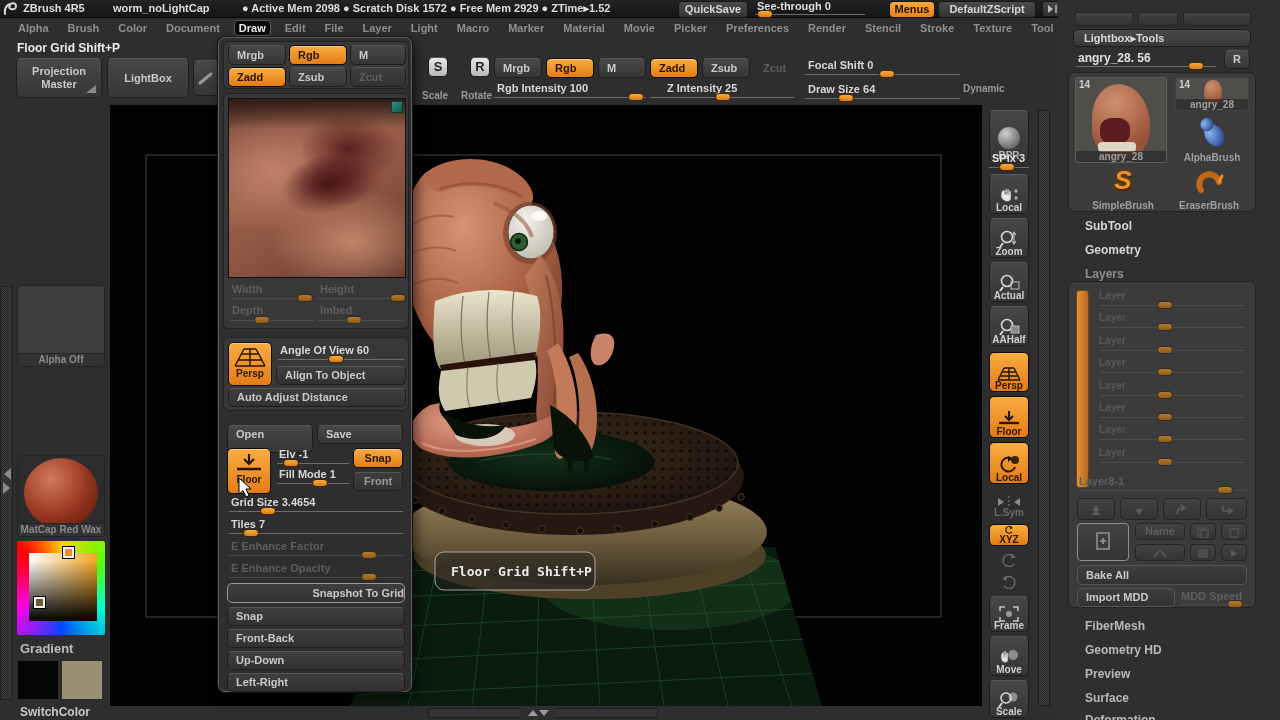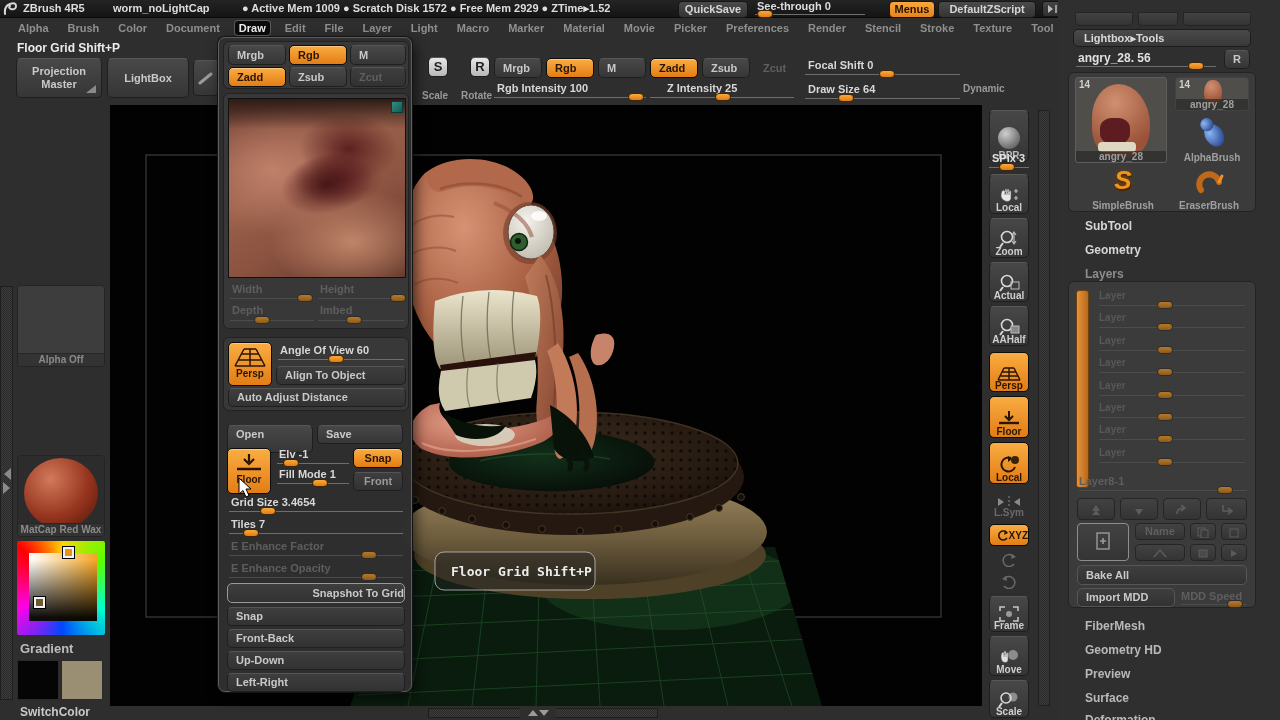--- a/index.html
+++ b/index.html
@@ -75,21 +75,21 @@
 <body>
 
 <div id="root">
 
   <div class="abs titlebar">
     <svg class="abs" style="left:3px;top:1px" width="16" height="16" viewBox="0 0 16 16">
         <path d="M2,13 Q1,5 7,3 Q13,1 13,5 Q13,9 8,8 Q5,7 7,5" stroke="#d8d8d8" stroke-width="2" fill="none" stroke-linecap="round"></path>
       </svg>
     <span class="tb-text" style="left:23px">ZBrush 4R5</span>
     <span class="tb-text" style="left:113px">worm_noLightCap</span>
-    <span class="tb-text" style="left:242px">●  Active Mem 1009  ●  Scratch Disk 1572  ●  Free Mem 2929  ●  ZTime▸1.52</span>
+    <span class="tb-text" style="left:242px">●  Active Mem 2098  ●  Scratch Disk 1572  ●  Free Mem 2929  ●  ZTime▸1.52</span>
     <div class="tb-btn" style="left:678px;width:70px">QuickSave</div>
     <span class="tb-text" style="left:757px;top:0">See-through  0</span>
     <div class="zslider" style="left:755px;top:10px;width:110px">
         <div class="ztrack"></div>
         <div class="zhandle" style="left:2px"></div>
       </div>
     <div class="tb-btn orange" style="left:889px;width:46px">Menus</div>
     <div class="tb-btn" style="left:938px;width:98px">DefaultZScript</div>
     <div class="tb-ic" style="left:1042px">
         <svg width="18" height="10" viewBox="0 0 18 10">
@@ -456,21 +456,21 @@
   </div>
   <div class="rsh ghost" style="top:490px;height:28px">
     <div class="ic">
         <svg width="26" height="12" viewBox="0 0 26 12">
           <path d="M8,6 L2,2 v8 Z M18,6 L24,2 v8 Z" fill="#8a8a8a"></path>
           <path d="M13,0 v12" stroke="#8a8a8a" stroke-dasharray="2 2"></path>
         </svg>
       </div>
     <span style="margin-top:-6px">L.Sym</span>
   </div>
-  <div class="rsh orange" style="top:524px;height:22px;flex-direction:row;gap:0">
+  <div class="rsh orange" style="top:524px;height:22px;flex-direction:column;gap:0">
     <svg width="12" height="12" viewBox="0 0 12 12">
         <path d="M10,4 A4.5,4.5 0 1 0 10,9" stroke="#2a1503" stroke-width="1.6" fill="none"></path>
         <path d="M8,1 L11,4 L7,6 Z" fill="#2a1503"></path>
       </svg>
     <span style="font-size:10px">XYZ</span>
   </div>
   <div class="rsh ghost" style="top:550px;height:20px">
     <div class="ic">
         <svg width="16" height="14" viewBox="0 0 16 14">
           <path d="M13,4 A6,6 0 1 0 13,11" stroke="#6a6a6a" stroke-width="1.5" fill="none"></path>

